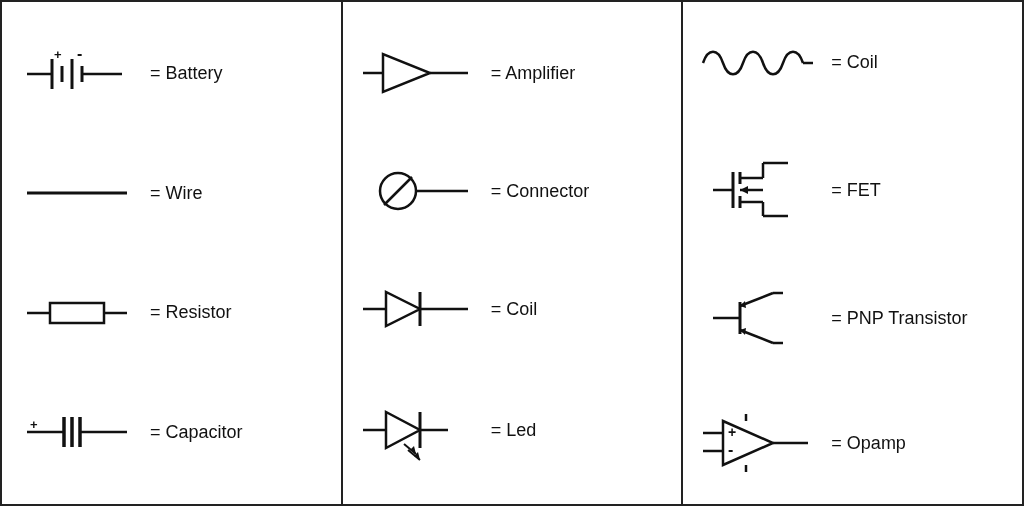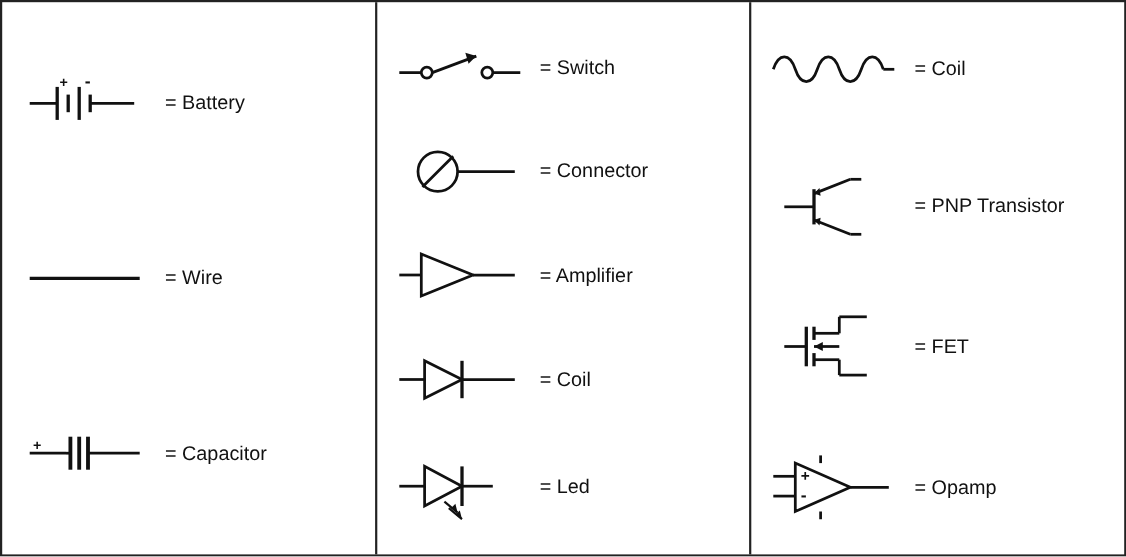--- a/index.html
+++ b/index.html
@@ -85,20 +85,30 @@
 
     <div class="row">
       <div class="symbol">
         <svg width="110" height="30" viewBox="0 0 110 30">
           <line x1="5" y1="15" x2="105" y2="15" stroke="#111" stroke-width="3"></line>
         </svg>
       </div>
       <span class="label">= Wire</span>
     </div>
 
+    <div class="row">
+      <div class="symbol">
+        <svg width="110" height="40" viewBox="0 0 110 40">
+          <line x1="5" y1="20" x2="28" y2="20" stroke="#111" stroke-width="2.5"></line>
+          <rect x="28" y="10" width="54" height="20" fill="none" stroke="#111" stroke-width="2.5"></rect>
+          <line x1="82" y1="20" x2="105" y2="20" stroke="#111" stroke-width="2.5"></line>
+        </svg>
+      </div>
+      <span class="label">= Resistor</span>
+    </div>
 
     <div class="row">
       <div class="symbol">
         <svg width="110" height="50" viewBox="0 0 110 50">
 
           <line x1="5" y1="25" x2="38" y2="25" stroke="#111" stroke-width="2.5"></line>
 
           <text x="8" y="22" font-size="13" font-weight="bold" fill="#111">+</text>
 
           <line x1="42" y1="10" x2="42" y2="40" stroke="#111" stroke-width="3.5"></line>
@@ -113,63 +123,46 @@
           <line x1="42" y1="25" x2="58" y2="25" stroke="none"></line>
         </svg>
       </div>
       <span class="label">= Capacitor</span>
     </div>
 
   </div>
 
   <div class="col">
 
-    <div class="row">
-      <div class="symbol">
-        <svg width="120" height="50" viewBox="0 0 120 50">
-
-          <line x1="5" y1="30" x2="25" y2="30" stroke="#111" stroke-width="2.5"></line>
-          <circle cx="30" cy="30" r="5" fill="none" stroke="#111" stroke-width="2.5"></circle>
-
-          <line x1="35" y1="30" x2="75" y2="15" stroke="#111" stroke-width="2.5"></line>
-
-          <polygon points="75,15 65,12 68,22" fill="#111"></polygon>
-
-          <circle cx="85" cy="30" r="5" fill="none" stroke="#111" stroke-width="2.5"></circle>
-          <line x1="90" y1="30" x2="115" y2="30" stroke="#111" stroke-width="2.5"></line>
-        </svg>
-      </div>
-      <span class="label">= Switch</span>
+
+    <div class="row">
+      <div class="symbol">
+        <svg width="120" height="55" viewBox="0 0 120 55">
+
+          <line x1="5" y1="27" x2="25" y2="27" stroke="#111" stroke-width="2.5"></line>
+
+          <polygon points="25,8 25,46 72,27" fill="none" stroke="#111" stroke-width="2.5"></polygon>
+
+          <line x1="72" y1="27" x2="110" y2="27" stroke="#111" stroke-width="2.5"></line>
+        </svg>
+      </div>
+      <span class="label">= Amplifier</span>
     </div>
 
     <div class="row">
       <div class="symbol">
         <svg width="120" height="50" viewBox="0 0 120 50">
 
           <circle cx="40" cy="25" r="18" fill="none" stroke="#111" stroke-width="2.5"></circle>
           <line x1="26" y1="39" x2="54" y2="11" stroke="#111" stroke-width="2.5"></line>
 
           <line x1="58" y1="25" x2="110" y2="25" stroke="#111" stroke-width="2.5"></line>
         </svg>
       </div>
       <span class="label">= Connector</span>
-    </div>
-
-    <div class="row">
-      <div class="symbol">
-        <svg width="120" height="55" viewBox="0 0 120 55">
-
-          <line x1="5" y1="27" x2="25" y2="27" stroke="#111" stroke-width="2.5"></line>
-
-          <polygon points="25,8 25,46 72,27" fill="none" stroke="#111" stroke-width="2.5"></polygon>
-
-          <line x1="72" y1="27" x2="110" y2="27" stroke="#111" stroke-width="2.5"></line>
-        </svg>
-      </div>
-      <span class="label">= Amplifier</span>
     </div>
 
     <div class="row">
       <div class="symbol">
         <svg width="120" height="55" viewBox="0 0 120 55">
 
           <line x1="5" y1="27" x2="28" y2="27" stroke="#111" stroke-width="2.5"></line>
 
           <polygon points="28,10 28,44 62,27" fill="none" stroke="#111" stroke-width="2.5"></polygon>
 
@@ -210,42 +203,20 @@
     <div class="row">
       <div class="symbol">
         <svg width="120" height="40" viewBox="0 0 120 40">
           <path d="M5,20 C10,5 20,5 25,20 C30,35 40,35 45,20 C50,5 60,5 65,20 C70,35 80,35 85,20 C90,5 100,5 105,20" fill="none" stroke="#111" stroke-width="2.5"></path>
           <line x1="105" y1="20" x2="115" y2="20" stroke="#111" stroke-width="2.5"></line>
         </svg>
       </div>
       <span class="label">= Coil</span>
     </div>
 
-
-    <div class="row">
-      <div class="symbol">
-        <svg width="100" height="60" viewBox="0 0 100 60">
-
-          <line x1="5" y1="30" x2="32" y2="30" stroke="#111" stroke-width="2.5"></line>
-
-          <line x1="32" y1="14" x2="32" y2="46" stroke="#111" stroke-width="3"></line>
-
-          <line x1="32" y1="18" x2="65" y2="5" stroke="#111" stroke-width="2.5"></line>
-
-          <polygon points="38,20 32,18 37,13" fill="#111"></polygon>
-          <line x1="65" y1="5" x2="75" y2="5" stroke="#111" stroke-width="2.5"></line>
-
-          <line x1="32" y1="42" x2="65" y2="55" stroke="#111" stroke-width="2.5"></line>
-
-          <polygon points="38,40 32,42 37,47" fill="#111"></polygon>
-          <line x1="65" y1="55" x2="75" y2="55" stroke="#111" stroke-width="2.5"></line>
-        </svg>
-      </div>
-      <span class="label">= PNP Transistor</span>
-    </div>
 
     <div class="row">
       <div class="symbol">
         <svg width="100" height="65" viewBox="0 0 100 65">
 
           <line x1="5" y1="32" x2="25" y2="32" stroke="#111" stroke-width="2.5"></line>
 
           <line x1="25" y1="14" x2="25" y2="50" stroke="#111" stroke-width="3"></line>
 
           <line x1="32" y1="14" x2="32" y2="26" stroke="#111" stroke-width="3"></line>
@@ -260,20 +231,42 @@
 
           <line x1="32" y1="32" x2="55" y2="32" stroke="#111" stroke-width="2.5"></line>
           <polygon points="40,28 32,32 40,36" fill="#111"></polygon>
         </svg>
       </div>
       <span class="label">= FET</span>
     </div>
 
     <div class="row">
       <div class="symbol">
+        <svg width="100" height="60" viewBox="0 0 100 60">
+
+          <line x1="5" y1="30" x2="32" y2="30" stroke="#111" stroke-width="2.5"></line>
+
+          <line x1="32" y1="14" x2="32" y2="46" stroke="#111" stroke-width="3"></line>
+
+          <line x1="32" y1="18" x2="65" y2="5" stroke="#111" stroke-width="2.5"></line>
+
+          <polygon points="38,20 32,18 37,13" fill="#111"></polygon>
+          <line x1="65" y1="5" x2="75" y2="5" stroke="#111" stroke-width="2.5"></line>
+
+          <line x1="32" y1="42" x2="65" y2="55" stroke="#111" stroke-width="2.5"></line>
+
+          <polygon points="38,40 32,42 37,47" fill="#111"></polygon>
+          <line x1="65" y1="55" x2="75" y2="55" stroke="#111" stroke-width="2.5"></line>
+        </svg>
+      </div>
+      <span class="label">= PNP Transistor</span>
+    </div>
+
+    <div class="row">
+      <div class="symbol">
         <svg width="120" height="60" viewBox="0 0 120 60">
 
           <line x1="5" y1="20" x2="25" y2="20" stroke="#111" stroke-width="2.5"></line>
           <line x1="5" y1="38" x2="25" y2="38" stroke="#111" stroke-width="2.5"></line>
 
           <polygon points="25,8 25,52 75,30" fill="none" stroke="#111" stroke-width="2.5"></polygon>
 
           <text x="30" y="24" font-size="14" font-weight="bold" fill="#111">+</text>
           <text x="30" y="42" font-size="16" font-weight="bold" fill="#111">-</text>
 

